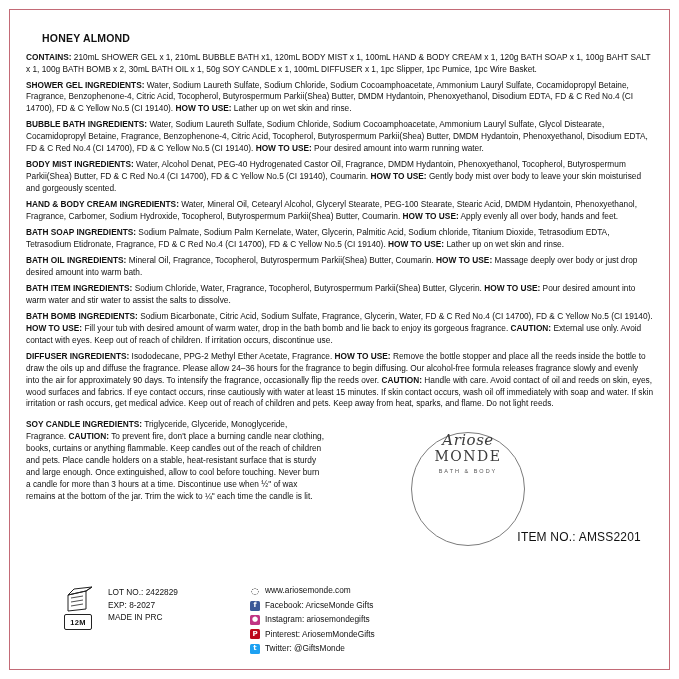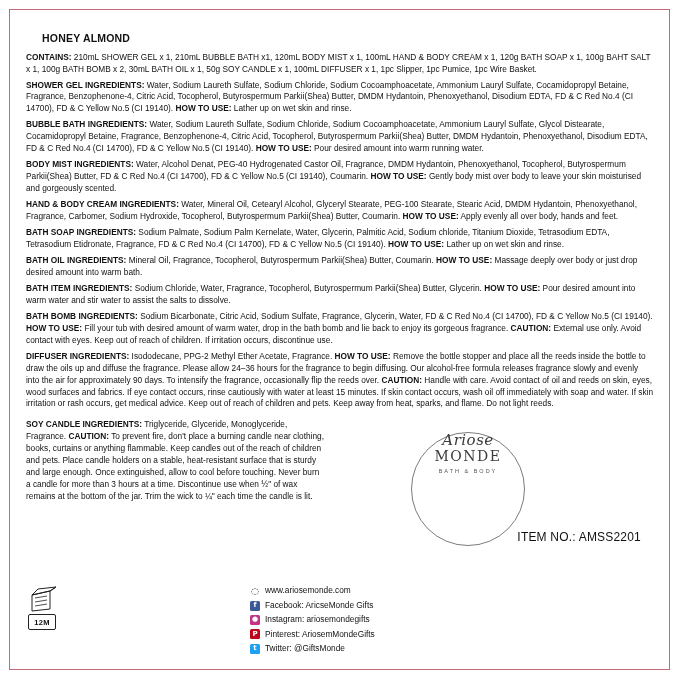--- a/index.html
+++ b/index.html
@@ -122,20 +122,21 @@
     position: relative;
     display: flex;
     align-items: flex-start;
     margin-top: 16px;
     padding-left: 2px;
   }
   .jar-icon {
     width: 34px;
     margin-right: 10px;
     padding-top: 2px;
+    margin-left: 36px;
   }
   .jar-svg {
     display: block;
   }
   .pao-box {
     margin-top: 2px;
     width: 26px;
     height: 14px;
     border: 1px solid #222;
     border-radius: 2px;
@@ -305,20 +306,25 @@
           <path d="M4 9 L22 5 L22 23 L4 25 Z" fill="none" stroke="#222" stroke-width="1"></path>
           <path d="M4 9 L10 3 L28 1 L22 5 Z" fill="none" stroke="#222" stroke-width="1"></path>
           <path d="M22 5 L28 1" fill="none" stroke="#222" stroke-width="1"></path>
           <line x1="7" y1="12" x2="19" y2="10" stroke="#222" stroke-width="0.8"></line>
           <line x1="7" y1="16" x2="19" y2="14" stroke="#222" stroke-width="0.8"></line>
           <line x1="7" y1="20" x2="19" y2="18" stroke="#222" stroke-width="0.8"></line>
         </svg>
         <div class="pao-box">12M</div>
       </div>
 
+      <div class="lot-block">
+        <div>LOT NO.: 2422829</div>
+        <div>EXP: 8-2027</div>
+        <div>MADE IN PRC</div>
+      </div>
 
       <div class="social">
         <div class="social-row">
           <span class="sicon web">◌</span>
           <span>www.ariosemonde.com</span>
         </div>
         <div class="social-row">
           <span class="sicon fb">f</span>
           <span>Facebook: AricseMonde Gifts</span>
         </div>

